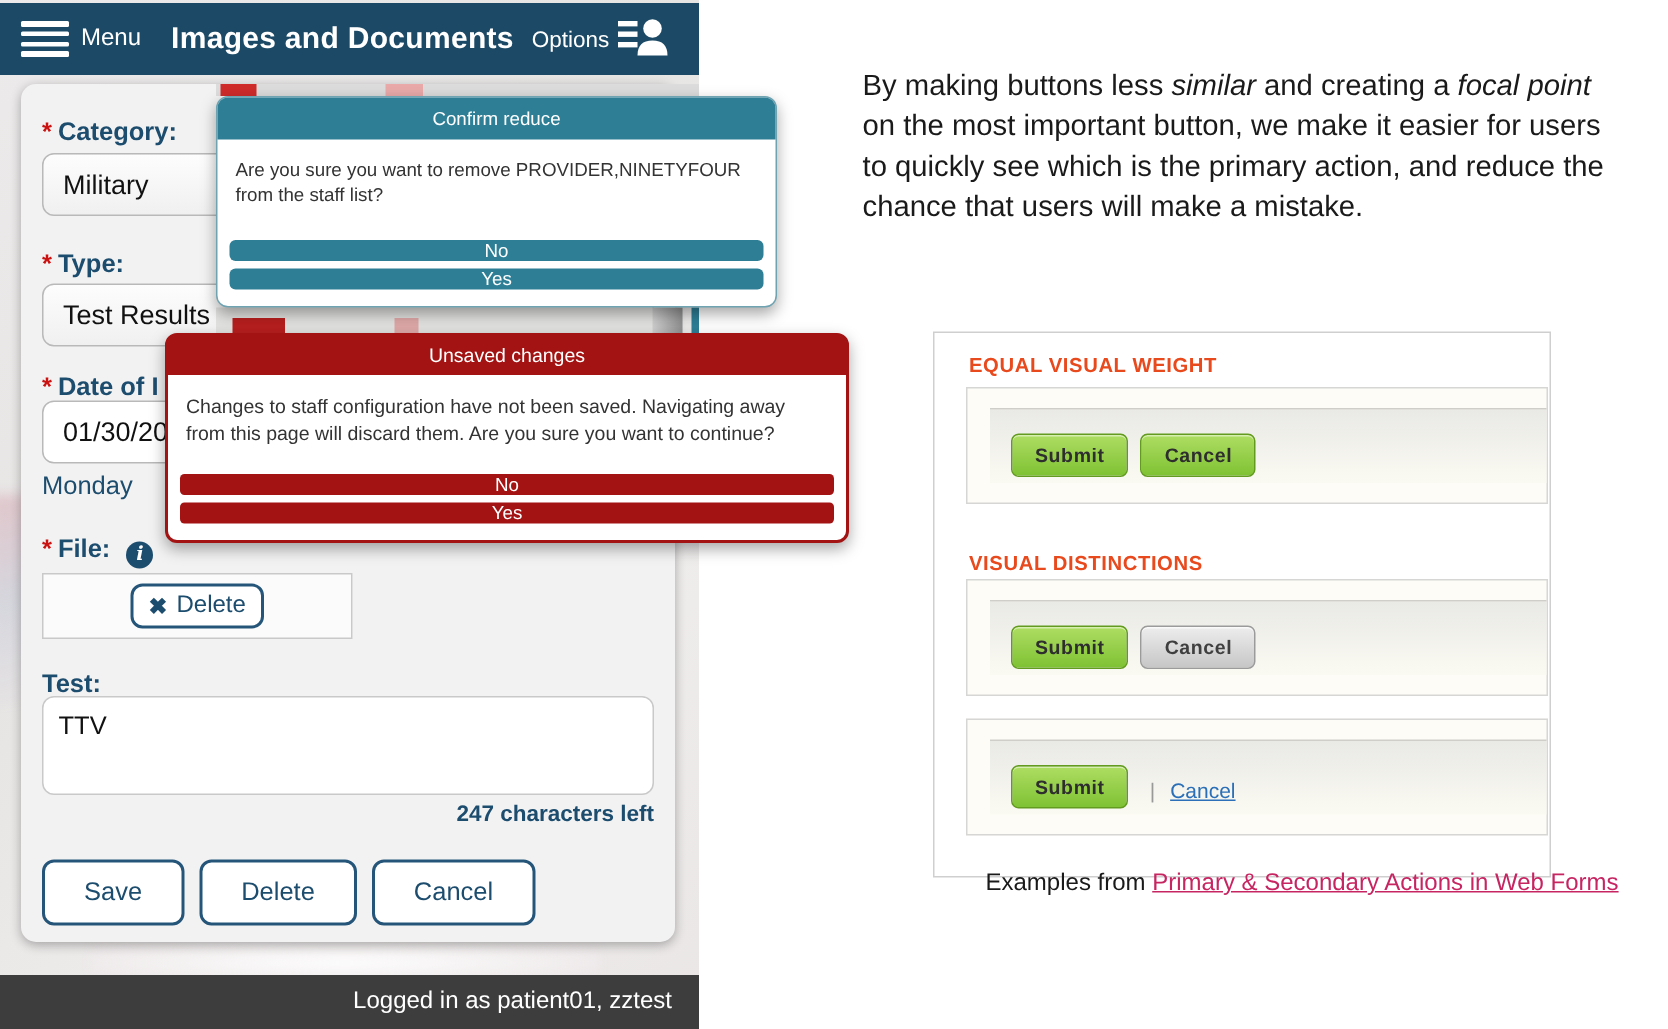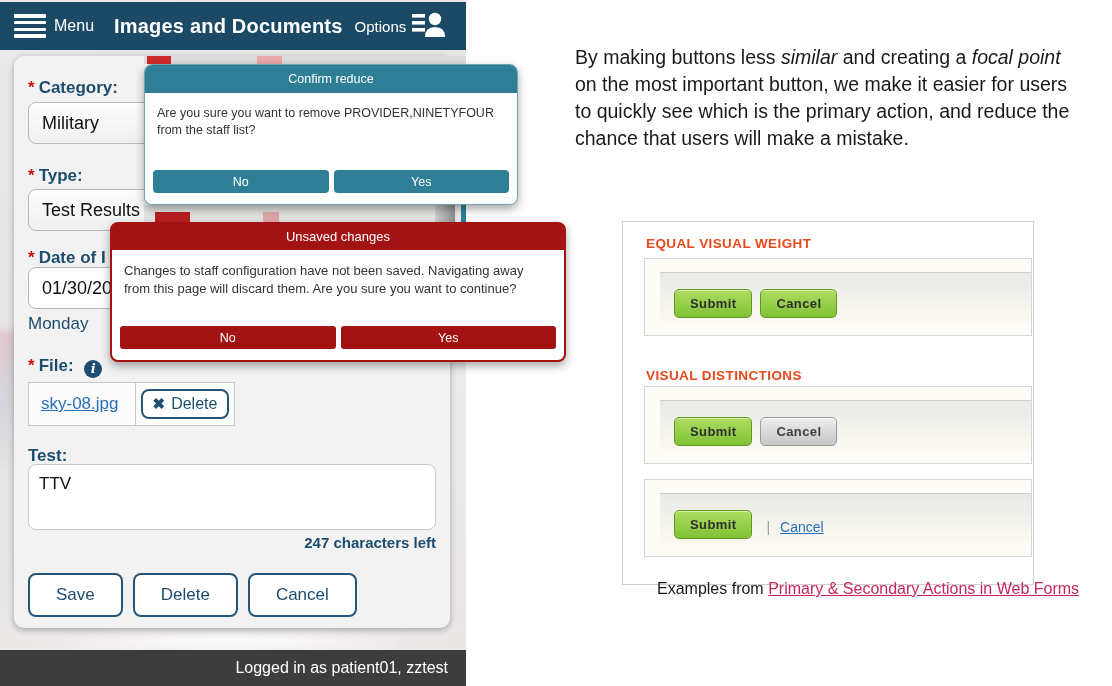--- a/index.html
+++ b/index.html
@@ -64,21 +64,21 @@
 
   .app-footer { position:absolute; left:0; top:650px; width:466px; height:36px; background:#3d3d3d;
     color:#fff; font-size:16px; text-align:right; line-height:36px; padding-right:18px; z-index:3;}
 
   
   .dialog { position:absolute; background:#fff; border-radius:8px; box-shadow:0 4px 10px rgba(0,0,0,.35); z-index:5; }
   .dlg-teal { left:144px; top:64px; width:374px; height:141px; border:1px solid #6fa3b2; }
   .dlg-teal .dlg-head { background:#2e7f96; height:28px; border-radius:7px 7px 0 0; color:#fff;
     font-size:12.5px; text-align:center; line-height:28px; }
   .dlg-body { font-size:12.5px; color:#333; padding:12px 12px 0 12px; line-height:17px; }
-  .dlg-btns { position:absolute; left:0; right:0; bottom:11px; display:flex; justify-content:center; gap:5px; padding:0 8px;}
+  .dlg-btns { position:absolute; left:0; right:0; bottom:11px; display:flex; justify-content:center; gap:5px; padding:0 8px;flex-direction:column;}
   .dlg-btn { flex:1; height:23px; border:none; border-radius:4px; color:#fff; font-size:12.5px; cursor:pointer; font-family:inherit;}
   .dlg-teal .dlg-btn { background:#2e7f96; }
   .dlg-red { left:110px; top:222px; width:456px; height:140px; border:2px solid #a31313; z-index:6; }
   .dlg-red .dlg-head { background:#a31313; height:26px; border-radius:4px 4px 0 0; color:#fff;
     font-size:13px; text-align:center; line-height:26px; }
   .dlg-red .dlg-body { font-size:13px; line-height:18px; color:#333; }
   .dlg-red .dlg-btn { background:#a31313; border-radius:3px; height:23px; }
 
   
   .explainer { position:absolute; left:575px; top:44px; width:505px; font-size:19.5px; line-height:27px; color:#1a1a1a; }
@@ -165,23 +165,20 @@
     <div class="f-input" style="top:211px; width:150px; background:#fff;">
       <span>01/30/201</span>
     </div>
     <div class="day-text" style="top:258px">Monday</div>
 
     <div class="f-label" style="top:300px">
       <span class="req">*</span><span>File:</span>
       <span class="info-icon">i</span>
     </div>
     <div class="file-box">
-      <div class="file-cell-link">
-        <span class="file-link">sky-08.jpg</span>
-      </div>
       <div class="file-del-cell">
         <button class="file-del-btn">
           <span class="x-glyph">✖</span>
           <span>Delete</span>
         </button>
       </div>
     </div>
 
     <div class="f-label" style="top:390px">Test:</div>
     <textarea class="note-area" style="">TTV</textarea>

